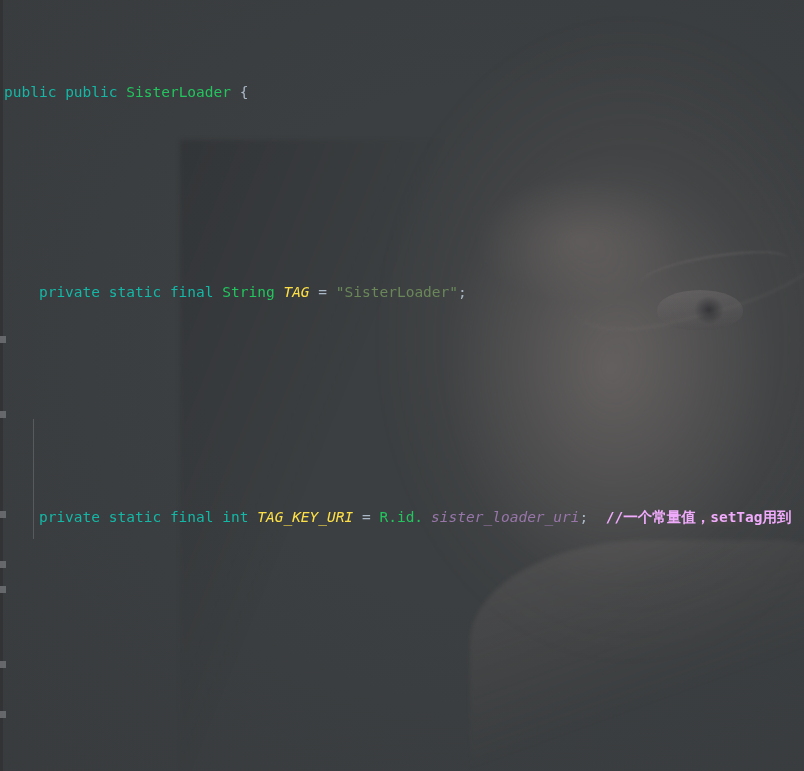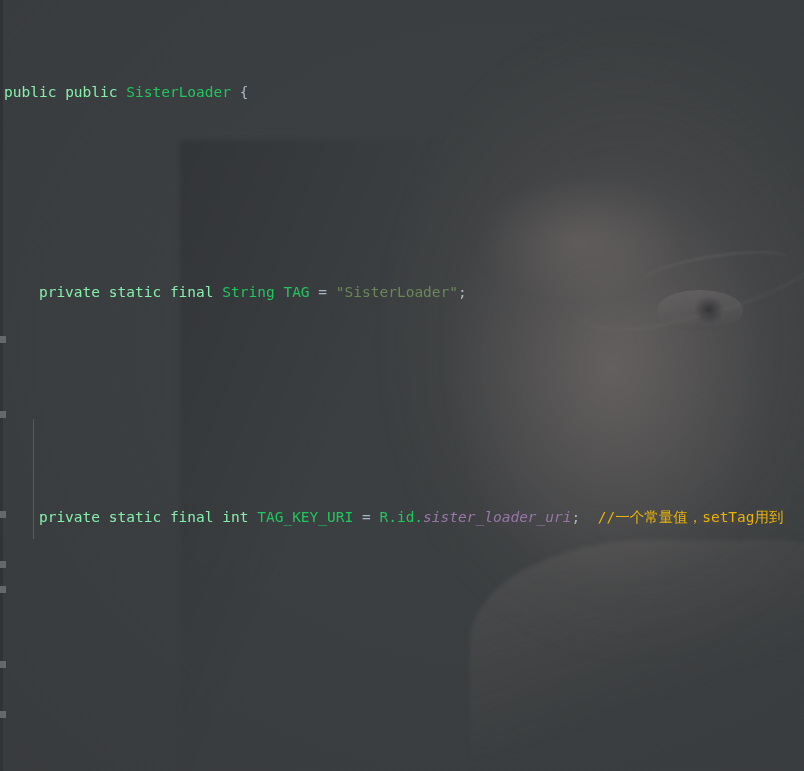--- a/index.html
+++ b/index.html
@@ -139,27 +139,27 @@
     white-space: pre;
     box-sizing: border-box;
   }
   .line {
     height: 25px;
     white-space: pre;
     padding-left: 4px;
   }
 
   
-  .kw   { color: #86efac; }
+  .kw   { color: #14b8a6; }
   .type { color: #22c55e; }
-  .fld  { color: #9876aa; font-style: italic; }
-  .sfld { color: #22c55e; }
+  .fld  { color: #9876aa; font-style: italic; margin-left: 8px; }
+  .sfld { color: #fde047; font-style: italic; }
   .str  { color: #6a8759; }
   .num  { color: #6897bb; }
-  .cmt  { color: #eab308; }
+  .cmt  { color: #f0abfc; font-weight: bold; }
   .pun  { color: #a9b7c6; }
 </style>
 </head>
 <body>
 
 <div id="editor">
 
   <div id="bg-image">
     <div class="shoulder"></div>
     <div class="face"></div>

